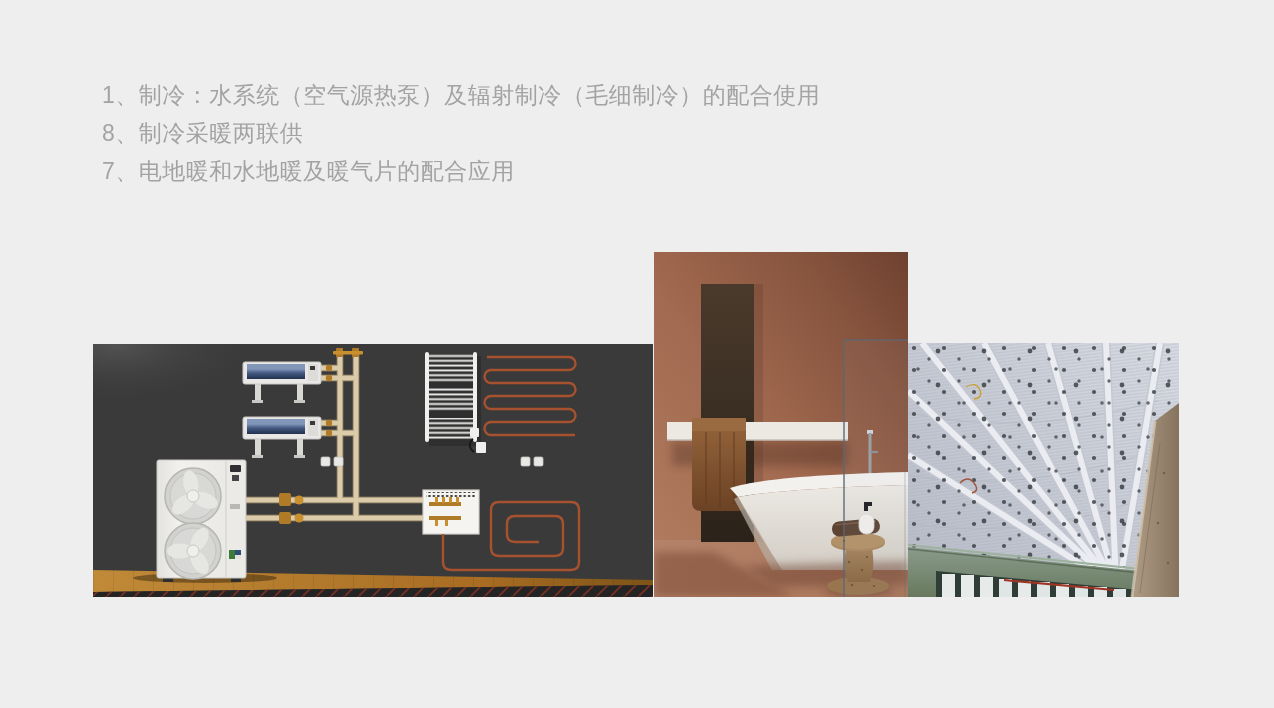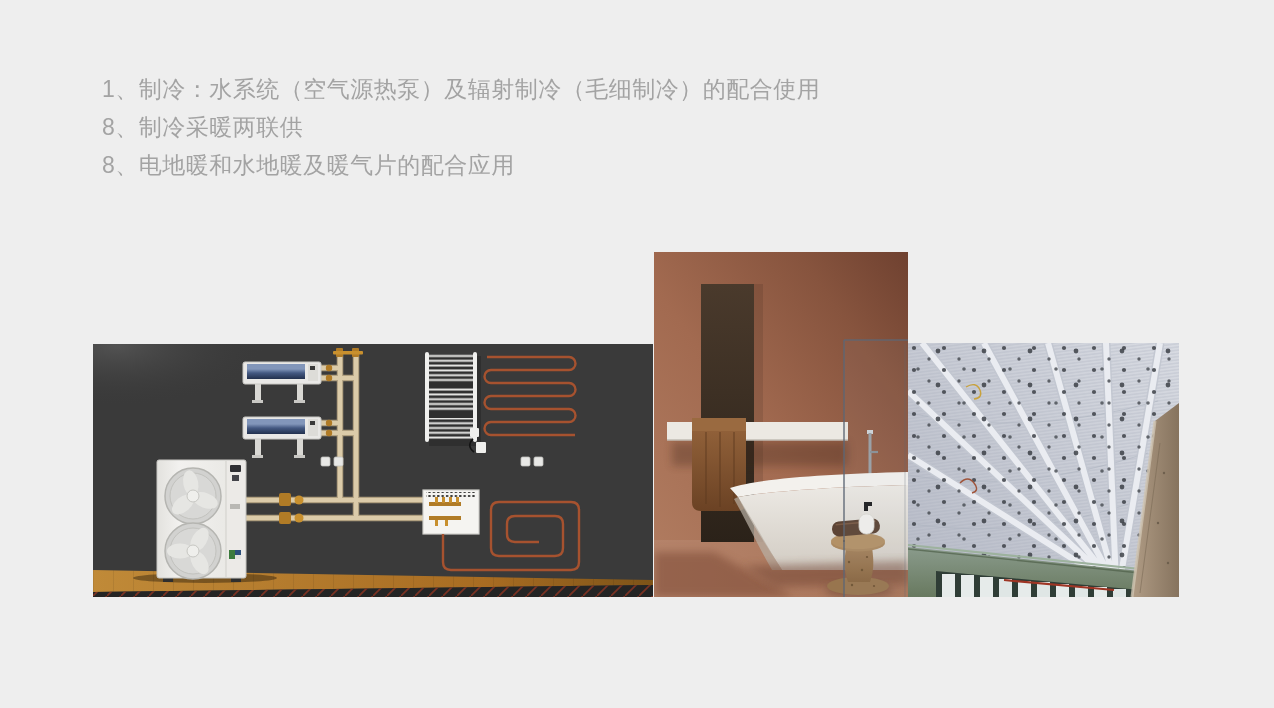--- a/index.html
+++ b/index.html
@@ -3,40 +3,40 @@
 <meta charset="utf-8">
 <style>
   html,body{margin:0;padding:0;}
   body{
     width:1274px;height:708px;overflow:hidden;position:relative;
     background:#eeeeee;
     font-family:"Liberation Sans","DejaVu Sans",sans-serif;
   }
   .slide{position:absolute;inset:0;}
   .bullets{
-    position:absolute;left:102px;top:70px;width:900px;
+    position:absolute;left:102px;top:76px;width:900px;
     font-size:23px;line-height:38px;letter-spacing:0.5px;
     color:#a3a3a3;font-weight:300;
   }
   .bullet{white-space:nowrap;}
   figure{margin:0;padding:0;position:absolute;display:block;}
   figure svg{display:block;}
   .fig-hvac   {left:93px;  top:344px; width:560px; height:253px;}
   .fig-bath   {left:654px; top:252px; width:254px; height:345px;}
   .fig-ceiling{left:908px; top:343px; width:271px; height:254px;}
 </style>
 </head>
 <body>
 
 <div class="slide">
 
   <div class="bullets">
     <div class="bullet">1、制冷：水系统（空气源热泵）及辐射制冷（毛细制冷）的配合使用</div>
     <div class="bullet">8、制冷采暖两联供</div>
-    <div class="bullet">8、电地暖和水地暖及暖气片的配合应用</div>
+    <div class="bullet">7、电地暖和水地暖及暖气片的配合应用</div>
   </div>
 
   <figure class="fig-hvac">
     <svg width="560" height="253" viewBox="0 0 560 253" xmlns="http://www.w3.org/2000/svg">
       <defs>
         <radialGradient id="cornerLight" cx="0.08" cy="0.02" r="0.5">
           <stop offset="0" stop-color="#525252"></stop>
             <stop offset="1" stop-color="#3a3a3a" stop-opacity="0"></stop>
         </radialGradient>
         <linearGradient id="floorGrad" x1="0" y1="0" x2="1" y2="0">

